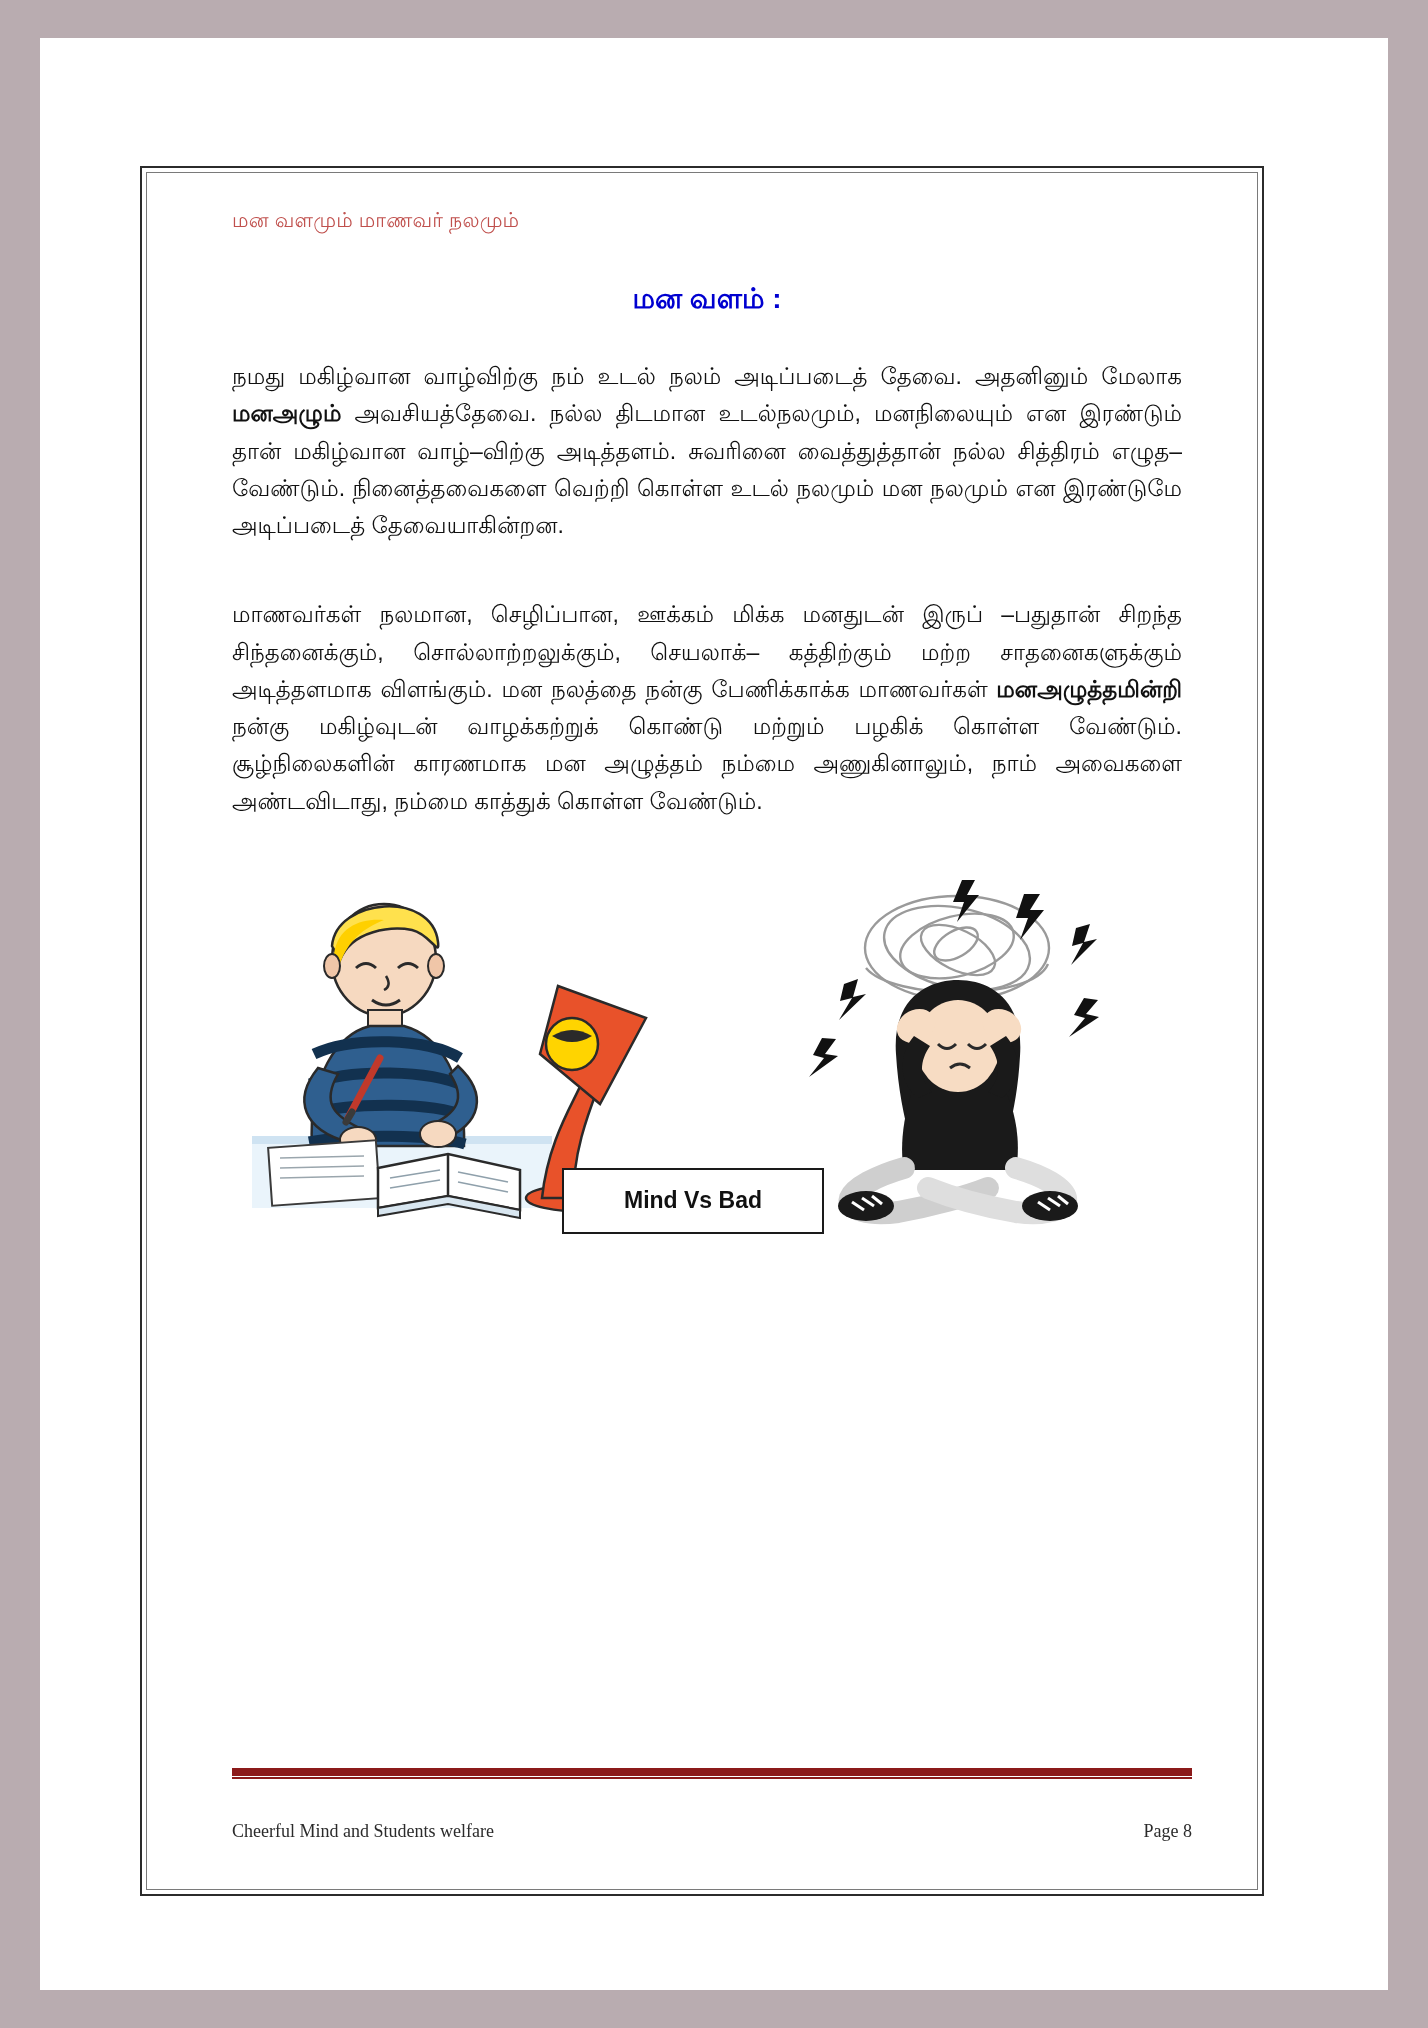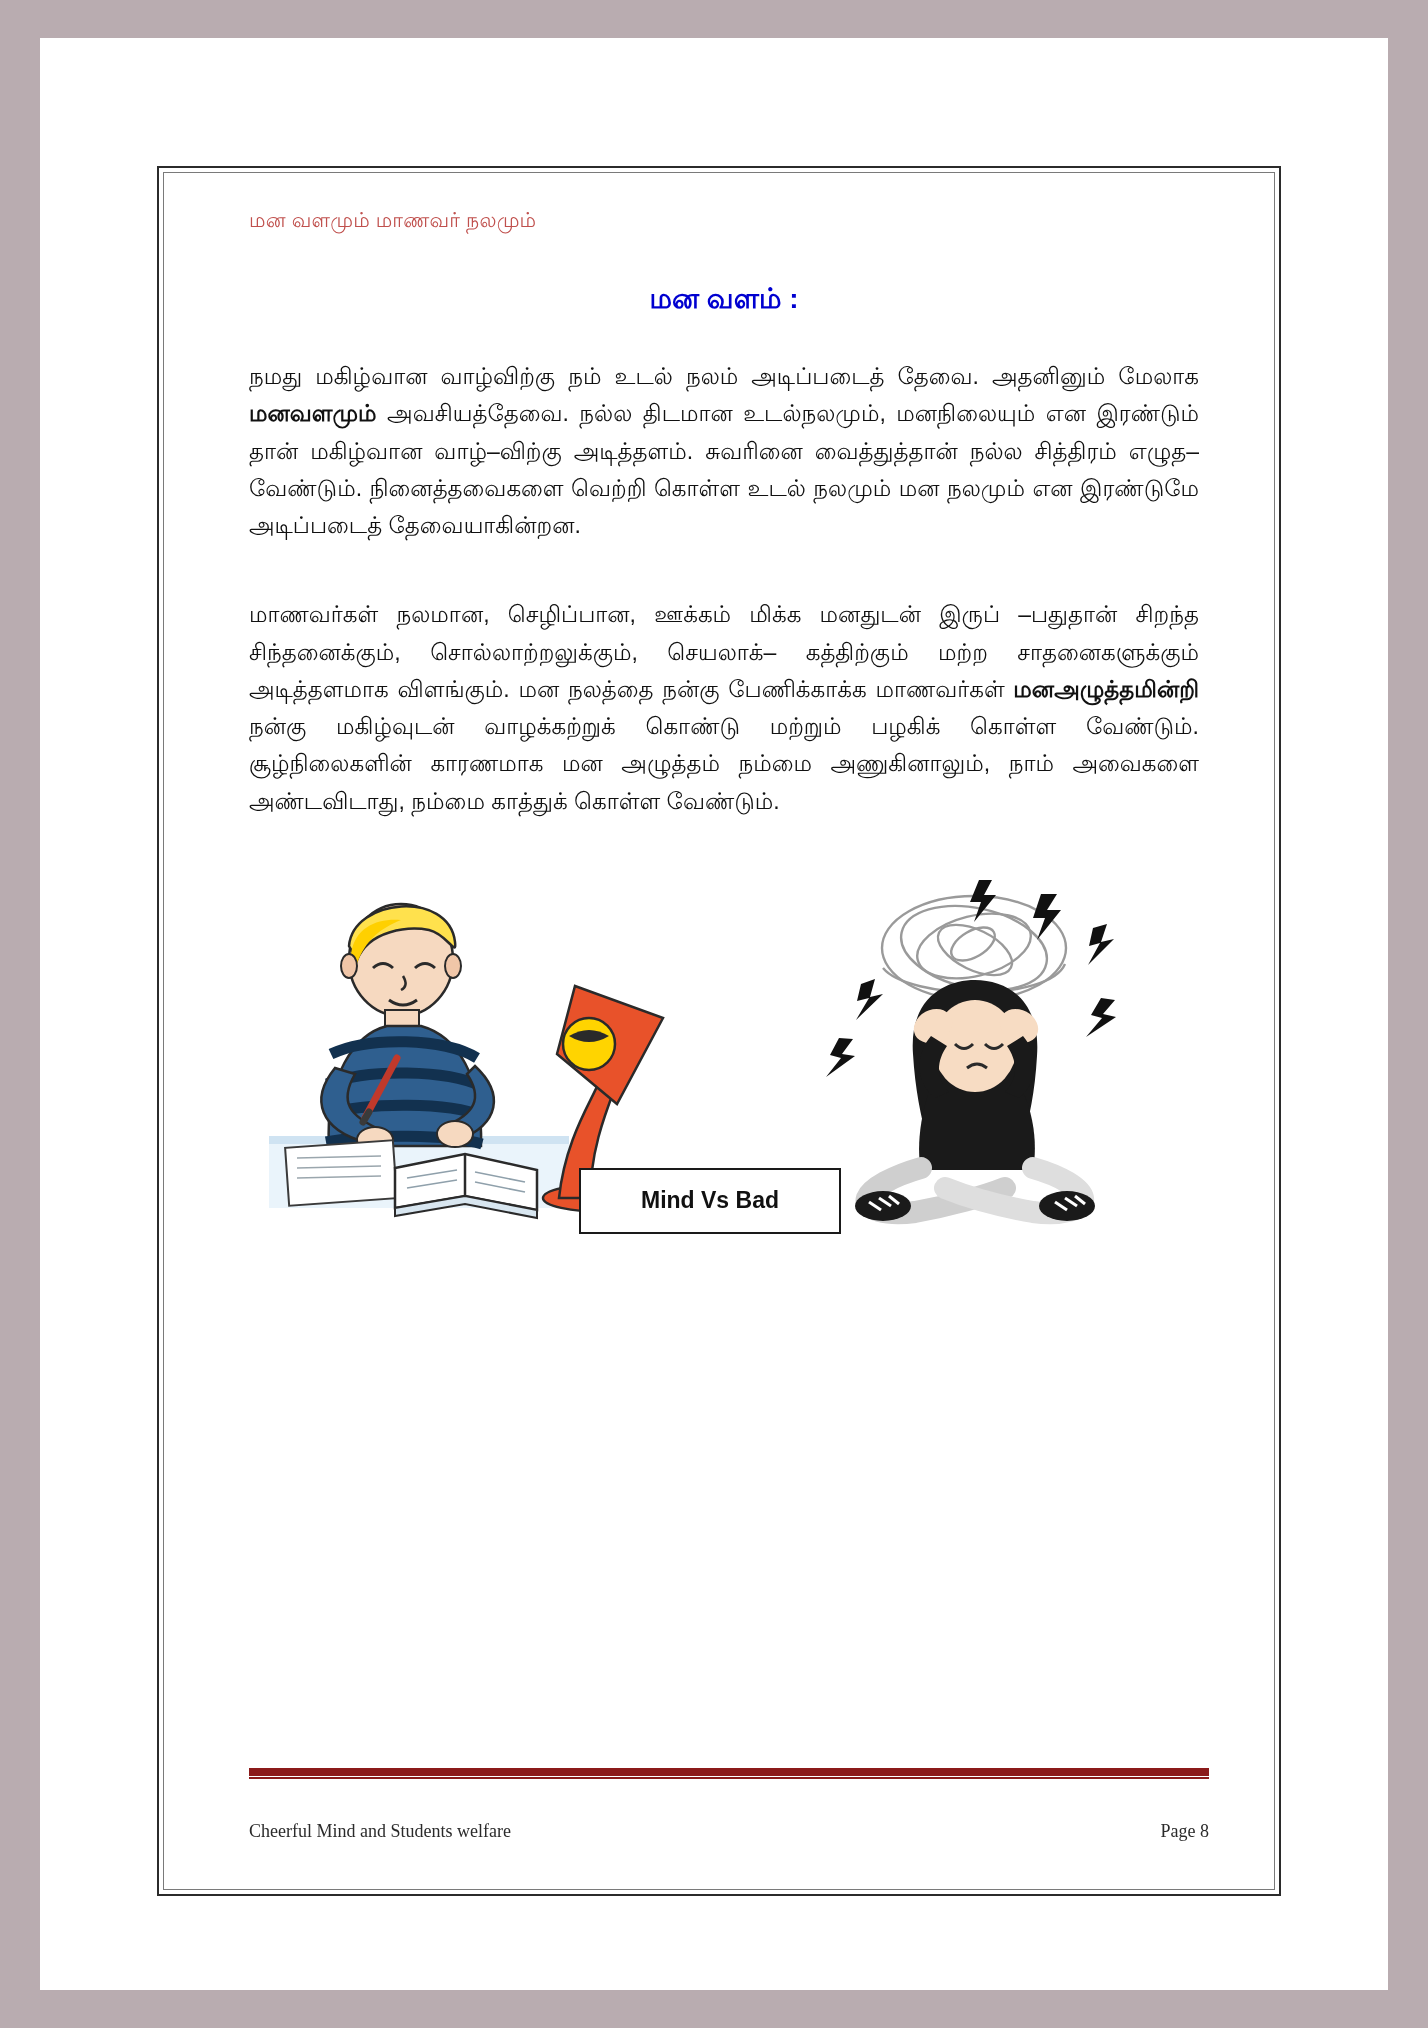--- a/index.html
+++ b/index.html
@@ -16,21 +16,21 @@
   .page-sheet {
     position: absolute;
     left: 40px;
     top: 38px;
     width: 1348px;
     height: 1952px;
     background: #ffffff;
   }
   .page-border {
     position: absolute;
-    left: 117px;
+    left: 100px;
     top: 128px;
     width: 1124px;
     height: 1730px;
     border: 2px solid #2b2b2b;
     box-sizing: border-box;
     background: #ffffff;
   }
   .page-inner {
     position: absolute;
     left: 4px;
@@ -157,21 +157,21 @@
   <div class="page-border">
     <div class="page-inner"></div>
 
     <div class="content">
 
       <div class="running-head">மன வளமும் மாணவர் நலமும்</div>
 
       <div class="section-title">மன வளம் :</div>
 
 
-      <p class="body-text"><span>நமது மகிழ்வான வாழ்விற்கு நம் உடல் நலம் அடிப்படைத் தேவை. அதனினும் மேலாக </span><b class="inline-strong">மனவளமும்</b><span> அவசியத்தேவை. நல்ல திடமான உடல்நலமும், மனநிலையும் என இரண்டும் தான் மகிழ்வான வாழ்–விற்கு அடித்தளம். சுவரினை வைத்துத்தான் நல்ல சித்திரம் எழுத–வேண்டும். நினைத்தவைகளை வெற்றி கொள்ள உடல் நலமும் மன நலமும் என இரண்டுமே அடிப்படைத் தேவையாகின்றன.</span></p>
+      <p class="body-text"><span>நமது மகிழ்வான வாழ்விற்கு நம் உடல் நலம் அடிப்படைத் தேவை. அதனினும் மேலாக </span><b class="inline-strong">மனஅழும்</b><span> அவசியத்தேவை. நல்ல திடமான உடல்நலமும், மனநிலையும் என இரண்டும் தான் மகிழ்வான வாழ்–விற்கு அடித்தளம். சுவரினை வைத்துத்தான் நல்ல சித்திரம் எழுத–வேண்டும். நினைத்தவைகளை வெற்றி கொள்ள உடல் நலமும் மன நலமும் என இரண்டுமே அடிப்படைத் தேவையாகின்றன.</span></p>
 
       <div class="spacer-para"></div>
 
       <p class="body-text tight"><span>மாணவர்கள் நலமான, செழிப்பான, ஊக்கம் மிக்க மனதுடன் இருப் –பதுதான் சிறந்த  சிந்தனைக்கும்,   சொல்லாற்றலுக்கும், செயலாக்– கத்திற்கும் மற்ற  சாதனைகளுக்கும் அடித்தளமாக விளங்கும். மன நலத்தை நன்கு  பேணிக்காக்க  மாணவர்கள் </span><b class="inline-strong">மனஅழுத்தமின்றி</b><span> நன்கு மகிழ்வுடன் வாழக்கற்றுக்  கொண்டு மற்றும்  பழகிக் கொள்ள வேண்டும். சூழ்நிலைகளின் காரணமாக மன அழுத்தம் நம்மை அணுகினாலும், நாம் அவைகளை அண்டவிடாது, நம்மை காத்துக் கொள்ள வேண்டும்.</span></p>
 
       <div class="figure-area">
 
         <svg class="fig-left" viewBox="0 0 420 360">
 
           <rect x="0" y="268" width="300" height="70" fill="#ffffff"></rect>

